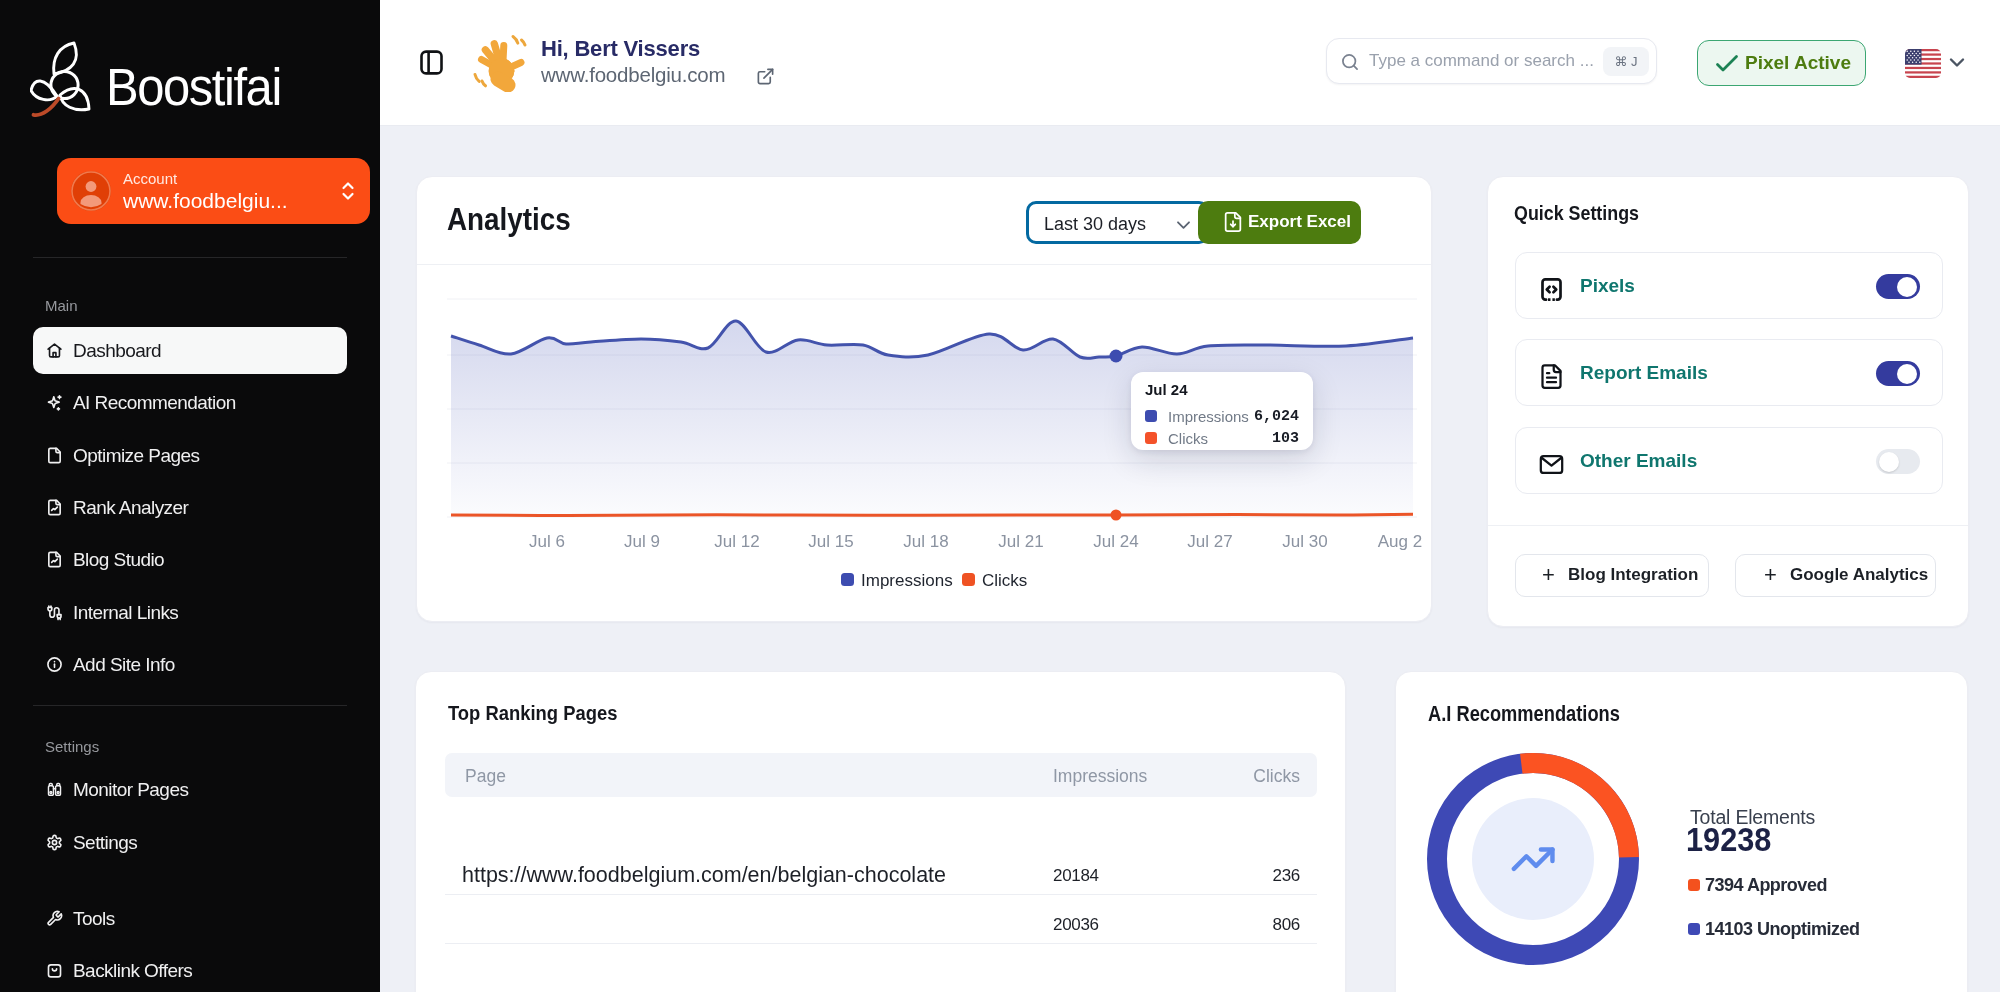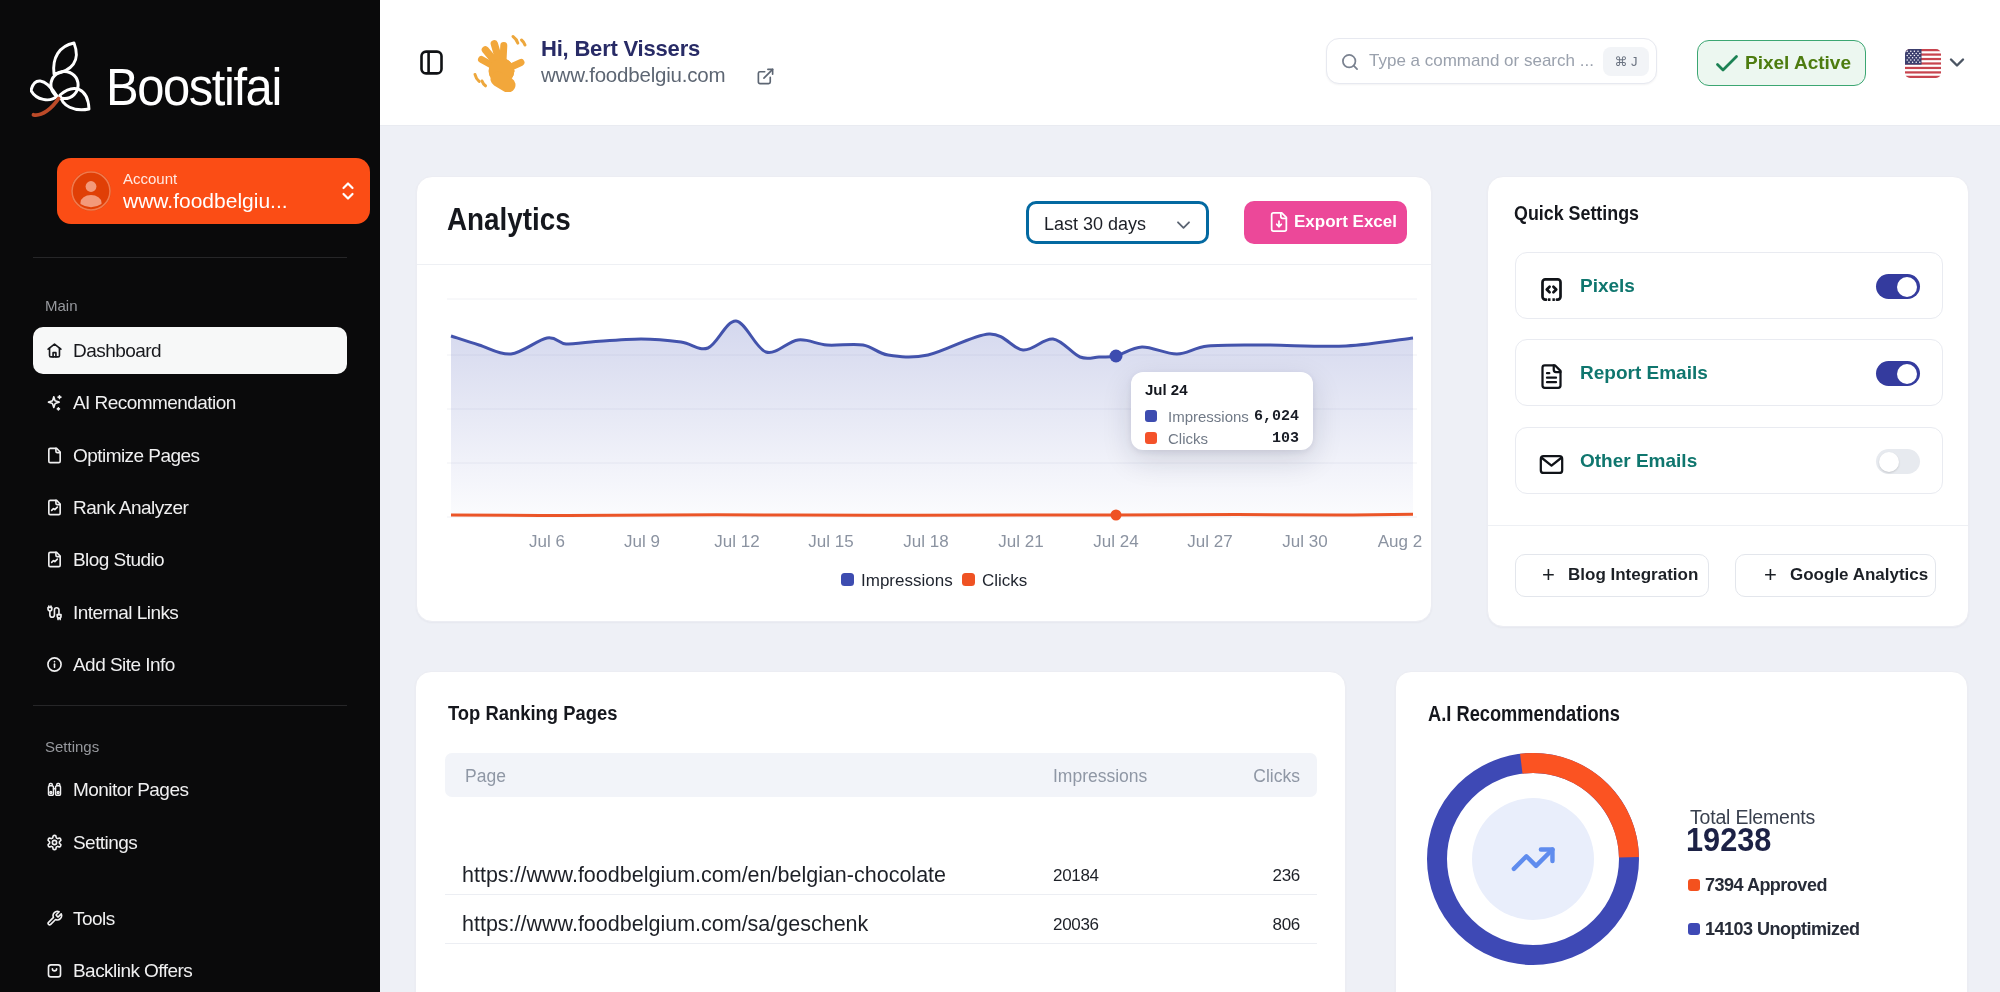--- a/index.html
+++ b/index.html
@@ -32,21 +32,21 @@
 
 .card { position:absolute; background:#fff; border:1px solid #ecedf3; border-radius:16px; box-shadow:0 1px 2px rgba(16,24,40,.04); }
 #cAnalytics { left:416px; top:176px; width:1016px; height:446px; }
 #cQuick { left:1487px; top:176px; width:482px; height:451px; }
 #cTop { left:415px; top:671px; width:931px; height:360px; }
 #cAI { left:1395px; top:671px; width:573px; height:360px; }
 
 #aTitle { position:absolute; left:30px; top:24px; font-size:32px; font-weight:700; color:#15171d; transform:scaleX(.87); transform-origin:left top; }
 #aSelect { position:absolute; left:609px; top:24px; width:183px; height:43px; border:3px solid #0369a1; border-radius:10px; background:#fff; }
 #aSelect span { position:absolute; left:15px; top:10px; font-size:18px; color:#1c1f26; }
-#aExport { position:absolute; left:827px; top:24px; width:163px; height:43px; background:#ec4899; border-radius:10px; }
+#aExport { position:absolute; left:781px; top:24px; width:163px; height:43px; background:#4d7c0f; border-radius:10px; }
 #aExport span { position:absolute; left:50px; top:11px; font-size:17px; font-weight:600; color:#fff; white-space:nowrap; }
 #aHdiv { position:absolute; left:0; top:87px; width:100%; height:1px; background:#eef0f4; }
 #tooltip { position:absolute; left:714px; top:195px; width:182px; height:78px; background:#fff; border-radius:12px; box-shadow:0 10px 30px rgba(21,27,60,.14),0 2px 6px rgba(21,27,60,.08); }
 #tooltip .tt { position:absolute; left:14px; top:9px; font-size:15px; font-weight:700; color:#14171f; }
 .ttrow { position:absolute; left:14px; width:154px; height:16px; }
 .ttrow .sq { position:absolute; left:0; top:2px; width:12px; height:12px; border-radius:3px; }
 .ttrow .lb { position:absolute; left:23px; top:0; font-size:15px; color:#717a87; }
 .ttrow .vl { position:absolute; right:0; top:0; font-size:15px; font-weight:700; font-family:"Liberation Mono",monospace; color:#191d26; }
 
 #qTitle { position:absolute; left:26px; top:24px; font-size:21px; font-weight:700; color:#15171d; transform:scaleX(.85); transform-origin:left top; }
@@ -414,21 +414,20 @@
       <div style="left:20px">Page</div>
       <div style="left:608px">Impressions</div>
       <div style="right:17px">Clicks</div>
     </div>
   <div class="trow" style="top:174px">
       <div style="left:17px">https://www.foodbelgium.com/en/belgian-chocolate</div>
       <div class="num" style="left:608px">20184</div>
       <div class="num" style="right:17px">236</div>
     </div>
   <div class="trow" style="top:223px">
-      <div style="left:17px">https://www.foodbelgium.com/sa/geschenk</div>
       <div class="num" style="left:608px">20036</div>
       <div class="num" style="right:17px">806</div>
     </div>
 </div>
 
 <div class="card" id="cAI">
   <div id="iTitle">A.I Recommendations</div>
   <svg class="abs" id="donut" style="left:24px;top:74px" width="226" height="226" viewBox="0 0 226 226">
     <circle cx="113" cy="113" r="96" fill="none" stroke="#3e49b5" stroke-width="20"></circle>
     <path d="M101.3,17.7 A96,96 0 0 1 208.98,111.3" fill="none" stroke="#fb5322" stroke-width="20"></path>

